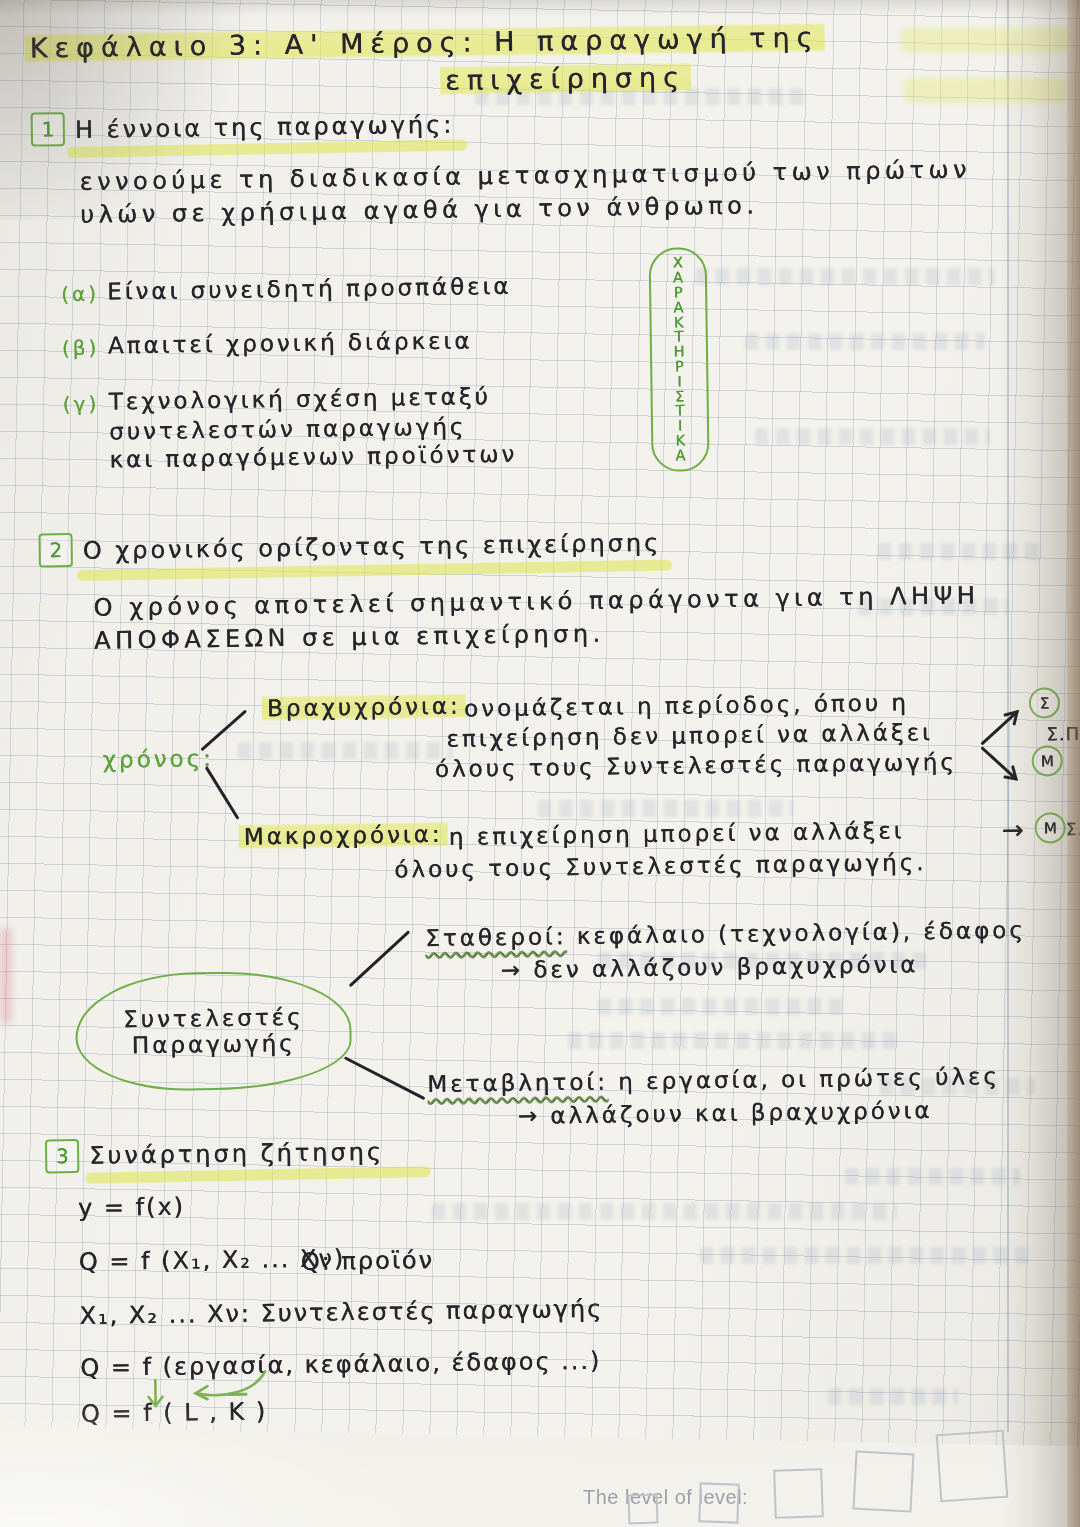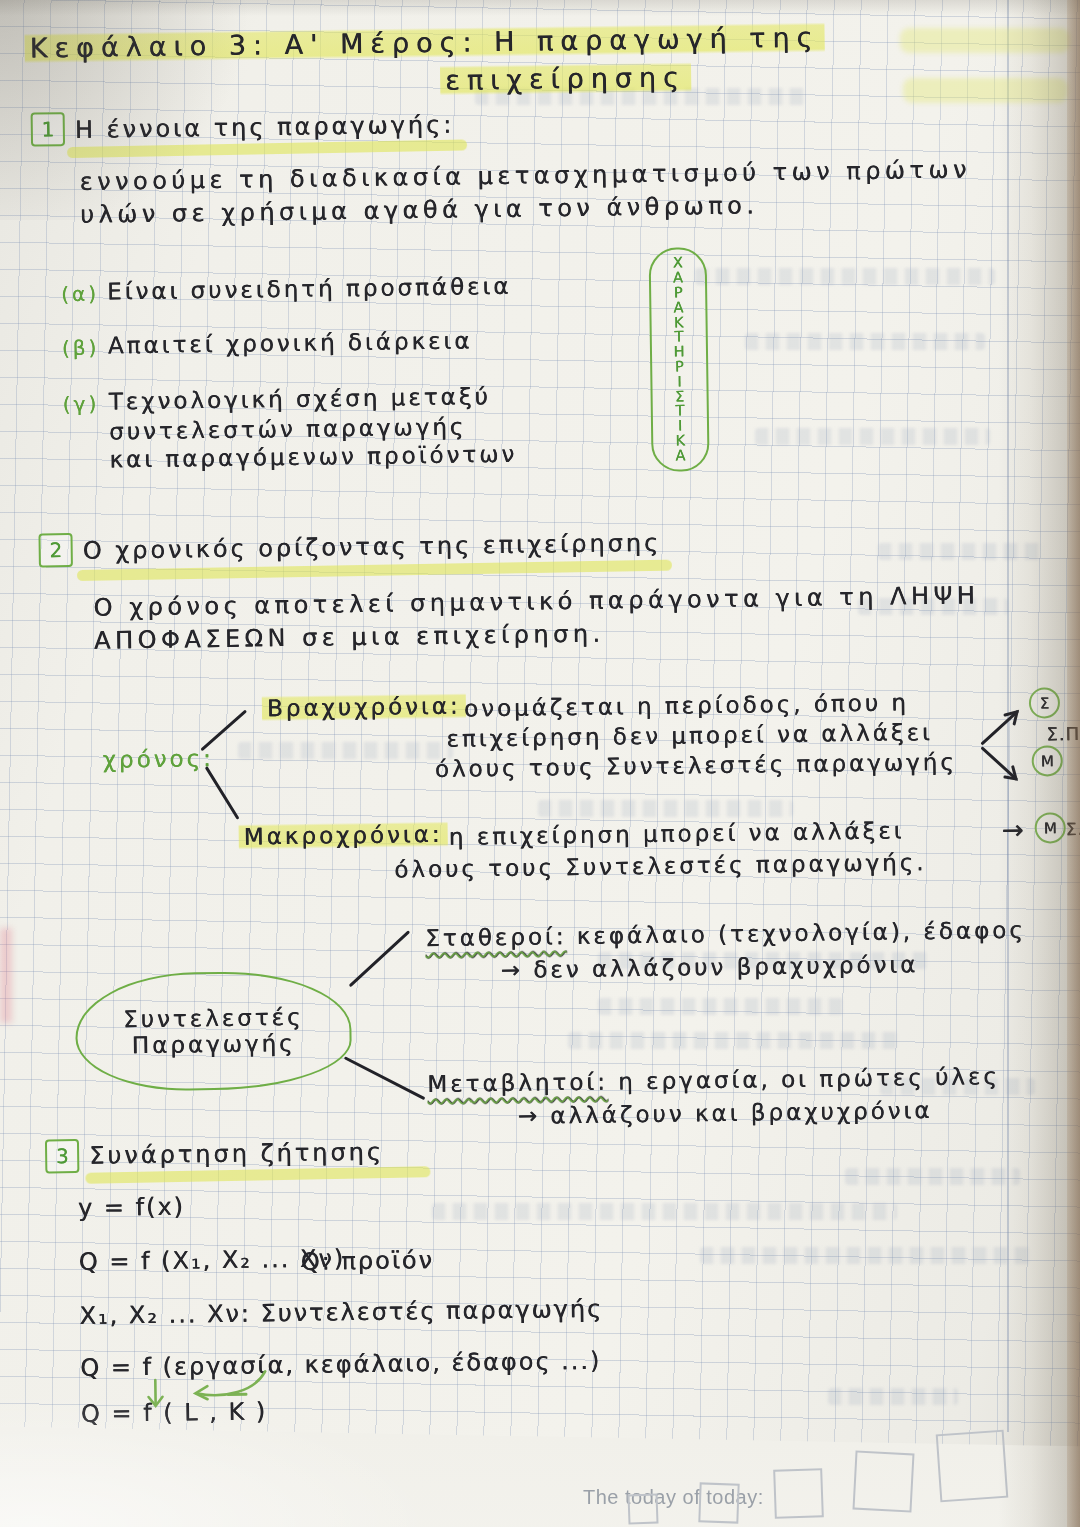--- a/index.html
+++ b/index.html
@@ -213,21 +213,21 @@
     </g>
     <g stroke="#7cb254" stroke-width="2.6" fill="none" stroke-linecap="round">
       <path d="M137 1381 L137 1406"></path>
       <path d="M130 1398 L137 1407 L144 1398"></path>
       <path d="M247 1374 C 236 1394, 206 1401, 178 1395"></path>
       <path d="M189 1388 L177 1395 L189 1401"></path>
     </g>
   </svg>
 </div>
 
-<div class="abs print" style="left:583px;top:1486px;">The today of today:</div>
+<div class="abs print" style="left:583px;top:1486px;">The level of level:</div>
 <div>
     <div class="lvl-box s0"></div>
     <div class="lvl-box s1"></div>
     <div class="lvl-box s2"></div>
     <div class="lvl-box s3"></div>
     <div class="lvl-box s4"></div>
   </div>
 
 <div class="shade-r"></div>
 <div class="edge"></div>

